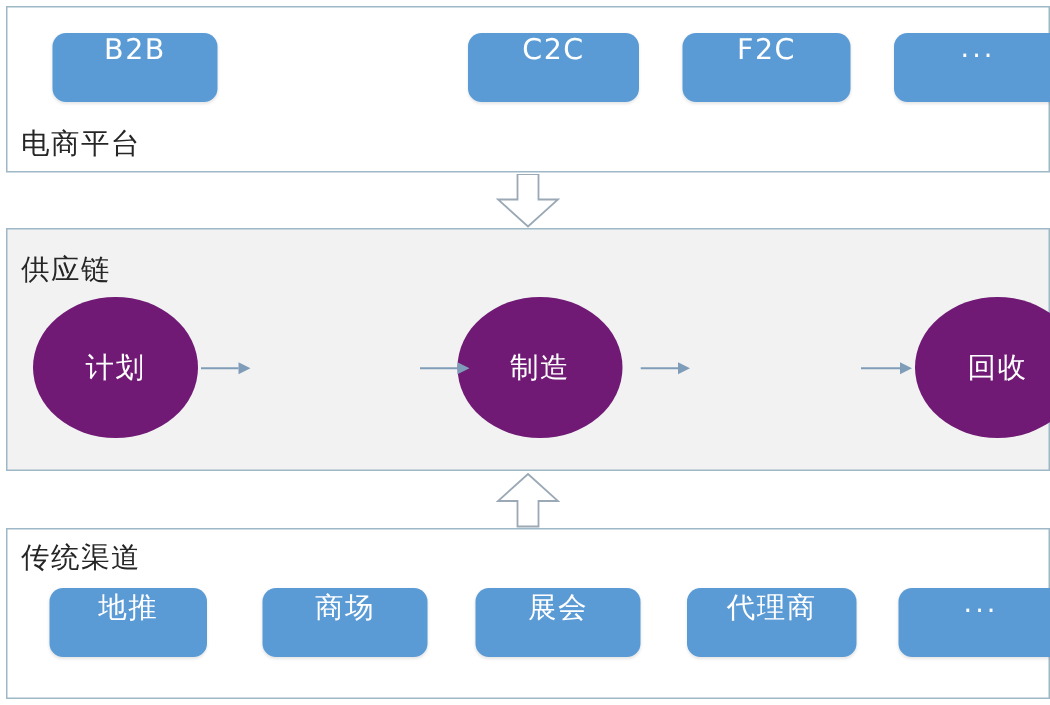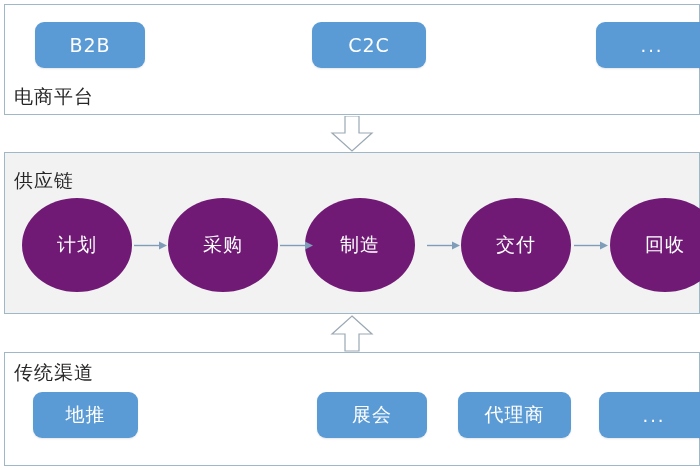--- a/index.html
+++ b/index.html
@@ -67,21 +67,21 @@
 
   
   .tile {
     position: absolute;
     box-sizing: border-box;
     background: #5b9bd5;
     border-radius: 9px;
     color: #ffffff;
     font-size: 19px;
     display: flex;
-    align-items: center;
+    align-items: flex-start;
     justify-content: center;
     letter-spacing: 1px;
     box-shadow: 0 1px 2px rgba(0,0,0,0.10);
     white-space: nowrap;
   }
   .tile-row-top { top: 22px; height: 46px; }
   .tile-row-bottom { top: 392px; height: 46px; }
   .tile-dots { font-size: 18px; letter-spacing: 2px; }
 
   
@@ -126,47 +126,44 @@
 <div id="canvas">
 
   <div class="panel" id="panel-ecommerce"></div>
 
   <div class="tile tile-row-top" id="tile-ec-0" style="left: 35px; width: 110px;">
     <span>B2B</span>
   </div>
   <div class="tile tile-row-top" id="tile-ec-2" style="left: 312px; width: 114px;">
     <span>C2C</span>
   </div>
+  <div class="tile tile-row-top" id="tile-ec-3" style="left: 455px; width: 112px;">
+    <span>F2C</span>
+  </div>
   <div class="tile tile-row-top tile-dots" id="tile-ec-4" style="left: 596px; width: 112px;">
     <span>...</span>
   </div>
 
   <div class="section-caption" id="caption-ecommerce">电商平台</div>
 
   <div class="block-arrow" id="arrow-down">
     <svg width="44" height="36" viewBox="0 0 44 36">
       <polygon points="15,0 29,0 29,17 42,17 22,35 2,17 15,17" fill="#ffffff" stroke="#9aa9b5" stroke-width="1.2" stroke-linejoin="miter"></polygon>
     </svg>
   </div>
 
   <div class="panel" id="panel-supplychain"></div>
 
   <div class="section-caption" id="caption-supplychain">供应链</div>
 
   <div class="node" id="node-0" style="left: 22px;">
     <span>计划</span>
   </div>
-  <div class="node" id="node-1" style="left: 168px;">
-    <span>采购</span>
-  </div>
   <div class="node" id="node-2" style="left: 305px;">
     <span>制造</span>
-  </div>
-  <div class="node" id="node-3" style="left: 461px;">
-    <span>交付</span>
   </div>
   <div class="node" id="node-4" style="left: 610px;">
     <span>回收</span>
   </div>
 
   <div class="connector" id="conn-0" style="left: 134px; width: 33px;">
     <svg width="33" height="9" viewBox="0 0 33 9">
       <line x1="0" y1="4.5" x2="25" y2="4.5" stroke="#7f9db9" stroke-width="1.4"></line>
       <polygon points="25,0.5 33,4.5 25,8.5" fill="#7f9db9"></polygon>
     </svg>
@@ -196,20 +193,23 @@
     </svg>
   </div>
 
   <div class="panel" id="panel-traditional"></div>
 
   <div class="section-caption" id="caption-traditional">传统渠道</div>
 
   <div class="tile tile-row-bottom" id="tile-tr-0" style="left: 33px; width: 105px;">
     <span>地推</span>
   </div>
+  <div class="tile tile-row-bottom" id="tile-tr-1" style="left: 175px; width: 110px;">
+    <span>商场</span>
+  </div>
   <div class="tile tile-row-bottom" id="tile-tr-3" style="left: 458px; width: 113px;">
     <span>代理商</span>
   </div>
   <div class="tile tile-row-bottom" id="tile-tr-2" style="left: 317px; width: 110px;">
     <span>展会</span>
   </div>
   <div class="tile tile-row-bottom tile-dots" id="tile-tr-4" style="left: 599px; width: 110px;">
     <span>...</span>
   </div>
 

